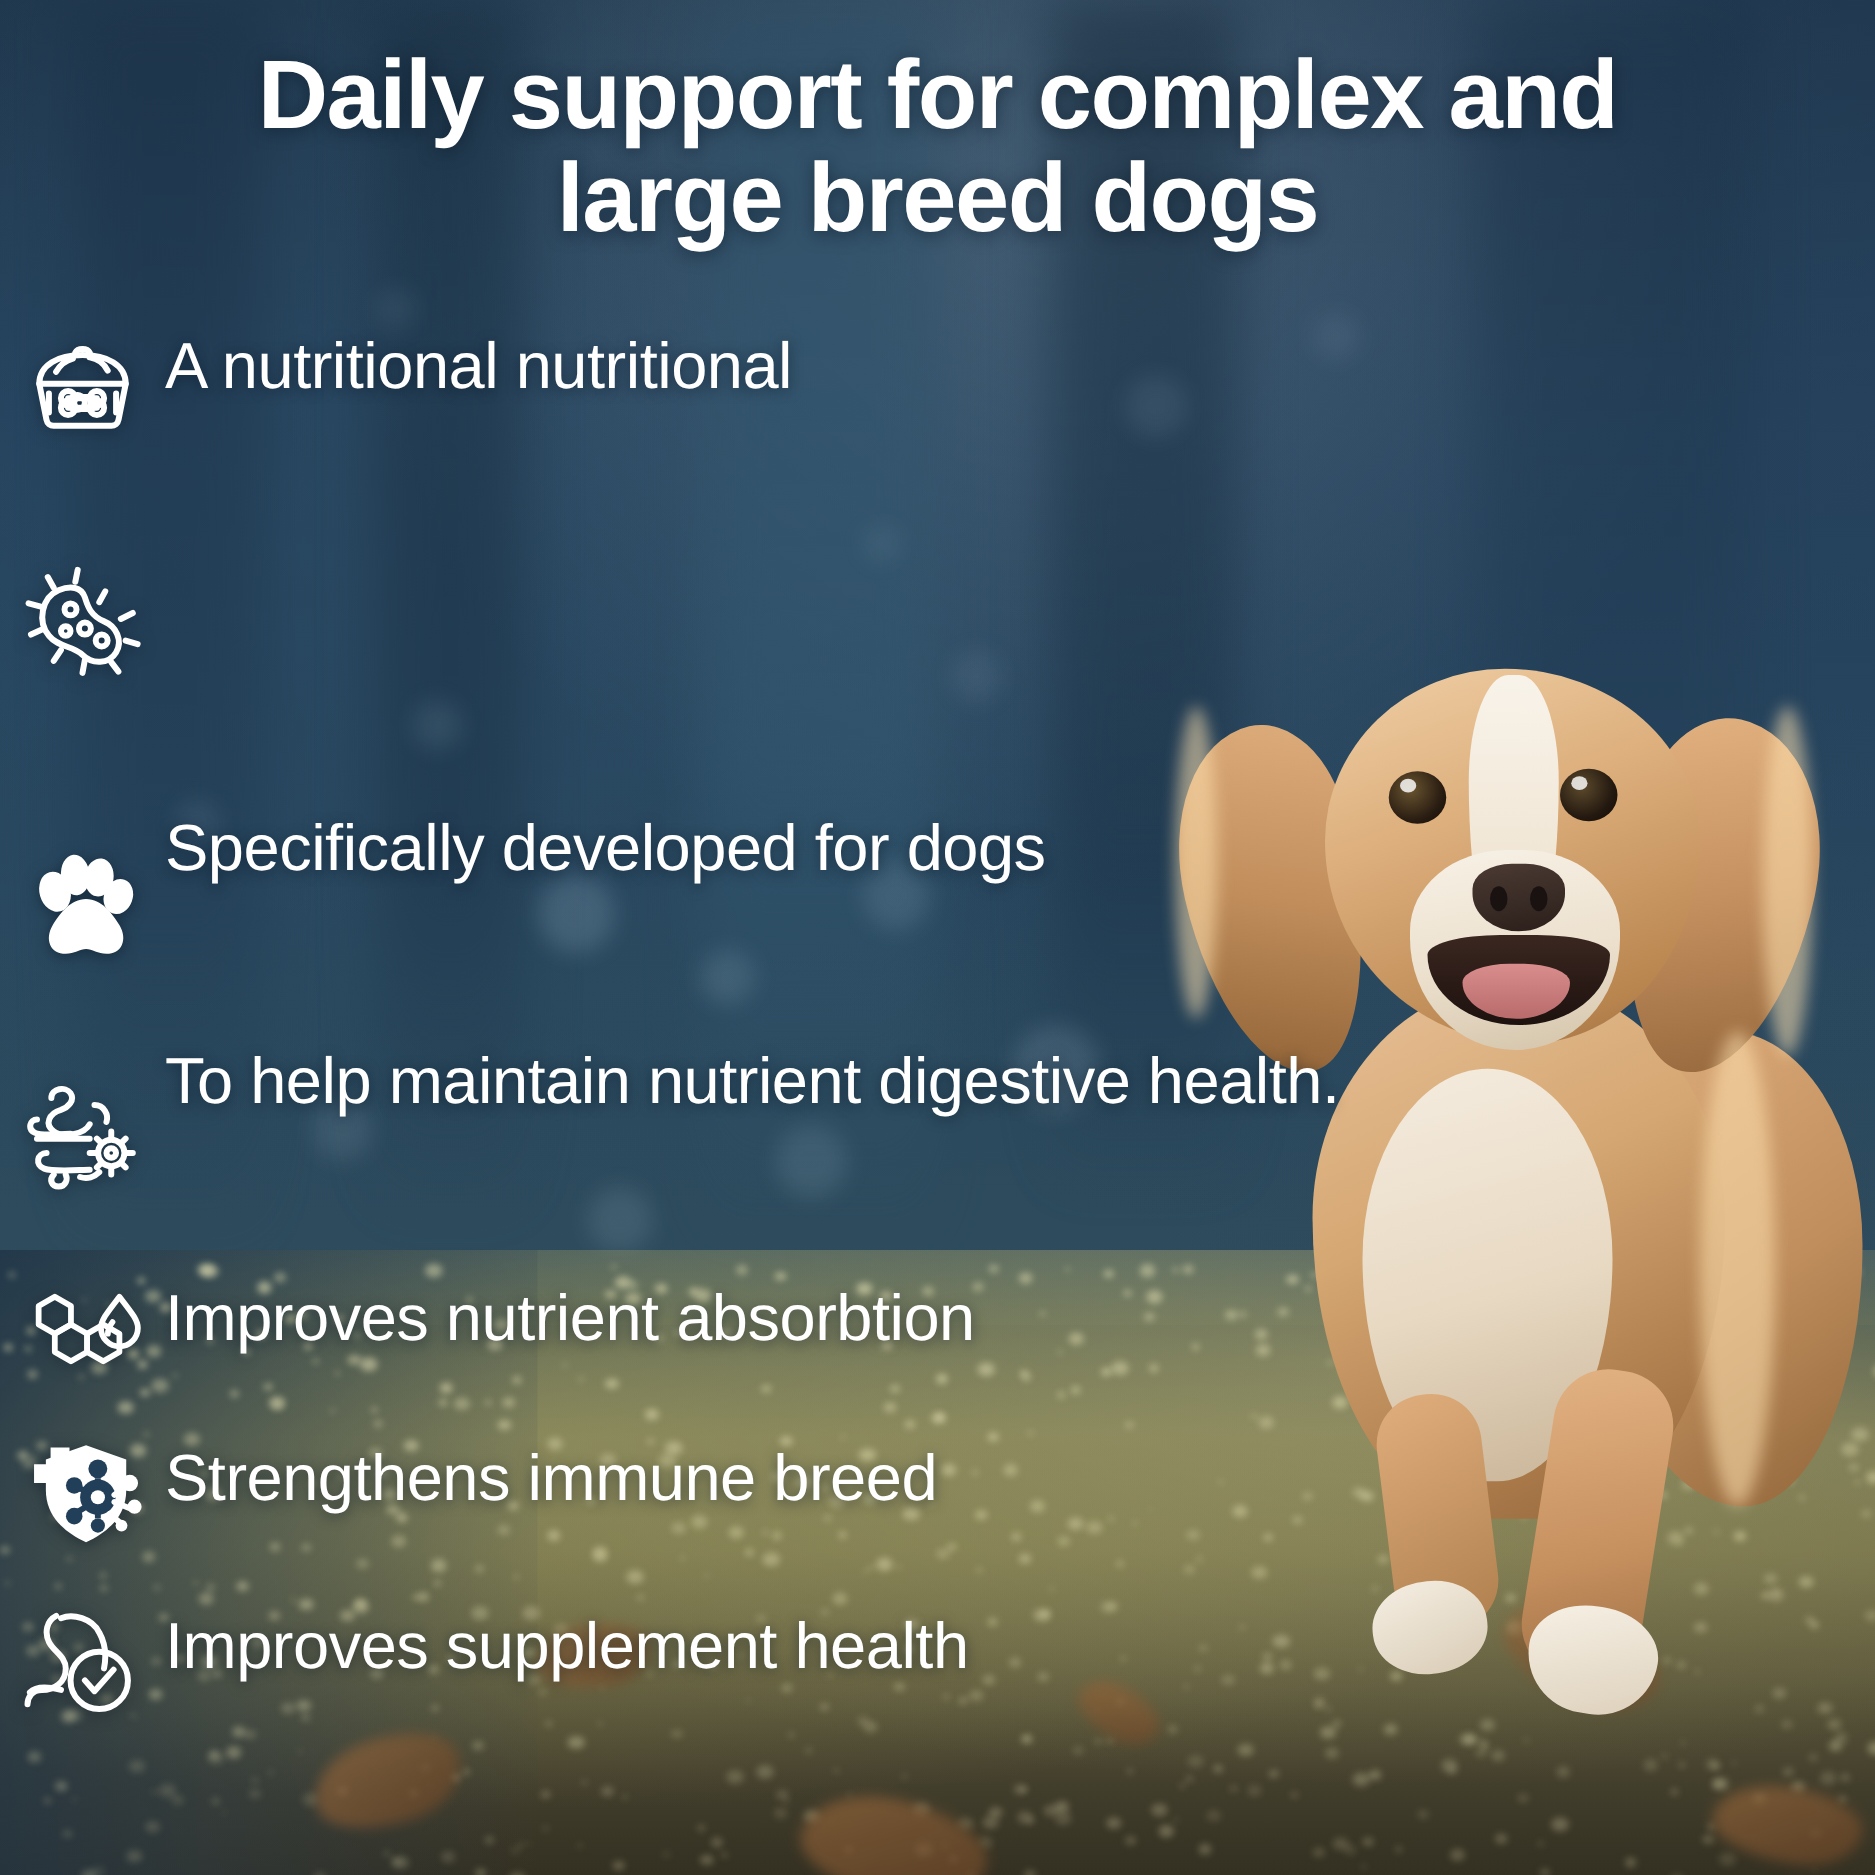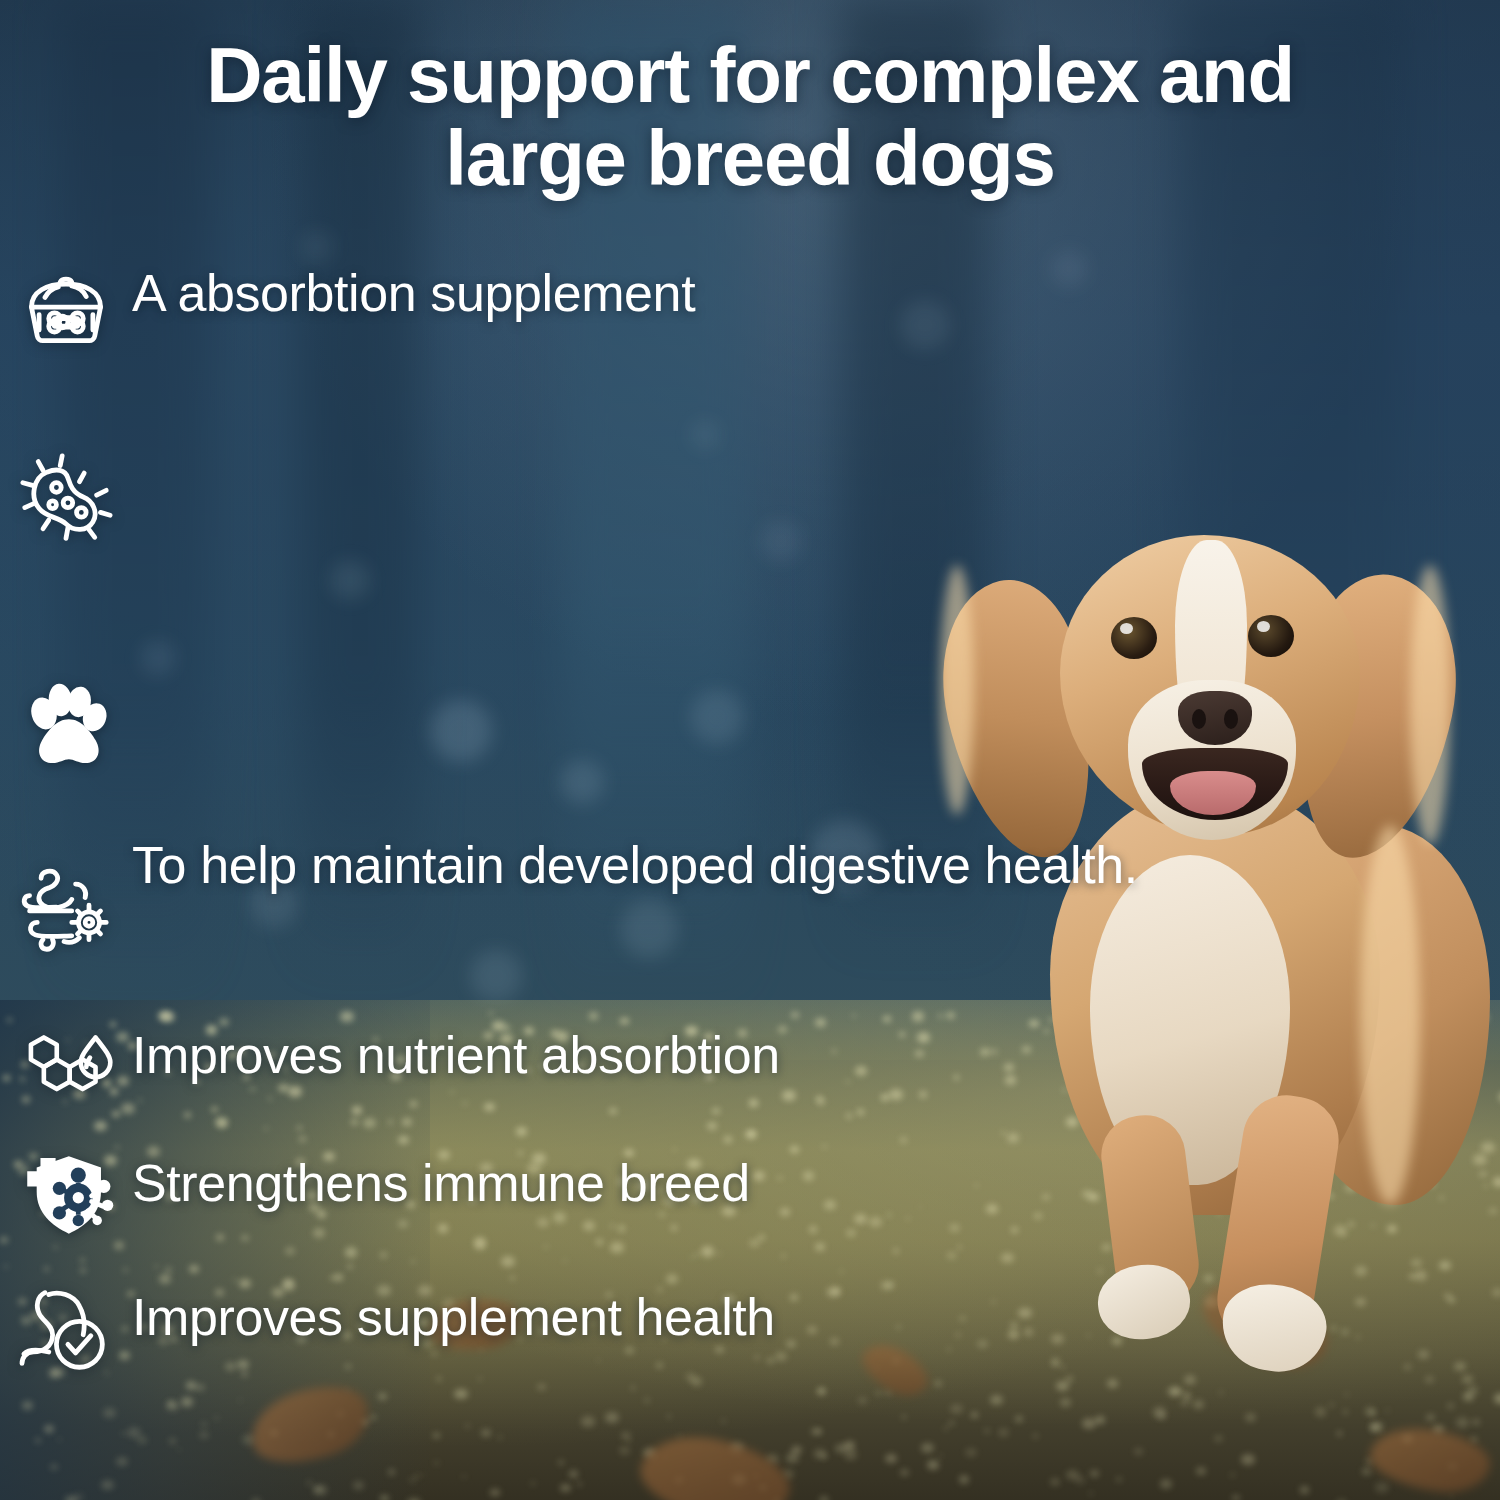--- a/index.html
+++ b/index.html
@@ -870,21 +870,21 @@
       <path fill="none" stroke="currentColor" stroke-width="5" stroke-linecap="round" stroke-linejoin="round" d="M40 56 a6 6 0 1 0 0 -1 Z"></path>
       <path fill="none" stroke="currentColor" stroke-width="5" stroke-linecap="round" stroke-linejoin="round" d="M38 52 h24"></path>
               <path fill="none" stroke="currentColor" stroke-width="5" stroke-linecap="round" stroke-linejoin="round" d="M38 60 h24"></path>
       <circle fill="none" stroke="currentColor" stroke-width="5" stroke-linecap="round" stroke-linejoin="round" cx="38" cy="52" r="6"></circle>
               <circle fill="none" stroke="currentColor" stroke-width="5" stroke-linecap="round" stroke-linejoin="round" cx="38" cy="60" r="6"></circle>
       <circle fill="none" stroke="currentColor" stroke-width="5" stroke-linecap="round" stroke-linejoin="round" cx="62" cy="52" r="6"></circle>
               <circle fill="none" stroke="currentColor" stroke-width="5" stroke-linecap="round" stroke-linejoin="round" cx="62" cy="60" r="6"></circle>
       <rect fill="none" stroke="currentColor" stroke-width="5" stroke-linecap="round" stroke-linejoin="round" x="40" y="51" width="20" height="10" rx="3"></rect>
     </svg>
           </div>
-          <div class="b-text">A absorbtion supplement</div>
+          <div class="b-text">A nutritional nutritional</div>
         </div>
         <div class="bullet row-1">
           <div class="b-icon">
             <svg width="96" height="92" viewBox="0 0 100 96">
       <path fill="none" stroke="currentColor" stroke-width="5" stroke-linecap="round" stroke-linejoin="round" d="M30 20 c-14 6 -18 26 -8 38 c8 10 20 8 28 16 c8 8 22 8 28 -2 c6 -10 0 -22 -10 -26 c-12 -5 -14 -14 -16 -20 c-3 -9 -12 -10 -22 -6 Z"></path>
       <circle fill="none" stroke="currentColor" stroke-width="5" stroke-linecap="round" stroke-linejoin="round" cx="40" cy="36" r="5"></circle>
       <circle fill="none" stroke="currentColor" stroke-width="5" stroke-linecap="round" stroke-linejoin="round" cx="52" cy="52" r="5"></circle>
       <circle fill="none" stroke="currentColor" stroke-width="5" stroke-linecap="round" stroke-linejoin="round" cx="66" cy="62" r="5"></circle>
       <circle fill="none" stroke="currentColor" stroke-width="5" stroke-linecap="round" stroke-linejoin="round" cx="36" cy="54" r="4"></circle>
       <path fill="none" stroke="currentColor" stroke-width="5" stroke-linecap="round" stroke-linejoin="round" d="M26 18 l-5 -9"></path>
@@ -903,37 +903,38 @@
         <div class="bullet row-2">
           <div class="b-icon">
             <svg width="96" height="86" viewBox="0 0 100 90">
       <ellipse cx="27" cy="36" rx="13" ry="17" fill="currentColor" transform="rotate(-16 27 36)"></ellipse>
       <ellipse cx="44" cy="22" rx="12" ry="17" fill="currentColor" transform="rotate(-6 44 22)"></ellipse>
       <ellipse cx="64" cy="24" rx="12" ry="16" fill="currentColor" transform="rotate(8 64 24)"></ellipse>
       <ellipse cx="80" cy="40" rx="12" ry="15" fill="currentColor" transform="rotate(20 80 40)"></ellipse>
       <path fill="currentColor" d="M53 42 c13 0 22 12 28 22 c7 12 2 24 -11 24 c-7 0 -12 -4 -17 -4 c-5 0 -10 4 -17 4 c-13 0 -18 -12 -11 -24 c6 -10 15 -22 28 -22 Z"></path>
     </svg>
           </div>
+          <div class="b-text">Specifically developed for dogs</div>
         </div>
         <div class="bullet row-3">
           <div class="b-icon">
             <svg width="96" height="92" viewBox="0 0 100 96">
       <path fill="none" stroke="currentColor" stroke-width="5" stroke-linecap="round" stroke-linejoin="round" d="M24 16 c0 -8 12 -10 16 -4 c4 6 -2 12 -8 14 c-10 3 -14 12 -6 18 c8 6 26 2 30 -6"></path>
       <path fill="none" stroke="currentColor" stroke-width="5" stroke-linecap="round" stroke-linejoin="round" d="M12 34 c-6 0 -8 8 -2 11 c6 3 22 1 30 1"></path>
       <path fill="none" stroke="currentColor" stroke-width="5" stroke-linecap="round" stroke-linejoin="round" d="M12 50 h44"></path>
       <path fill="none" stroke="currentColor" stroke-width="5" stroke-linecap="round" stroke-linejoin="round" d="M20 62 c-8 0 -10 10 -2 13 c8 3 30 1 38 1"></path>
       <path fill="none" stroke="currentColor" stroke-width="5" stroke-linecap="round" stroke-linejoin="round" d="M26 80 c-4 4 -2 10 4 10 c6 0 8 -6 6 -10"></path>
       <path fill="none" stroke="currentColor" stroke-width="5" stroke-linecap="round" stroke-linejoin="round" d="M48 82 c6 2 12 0 16 -4"></path>
       <path fill="none" stroke="currentColor" stroke-width="5" stroke-linecap="round" stroke-linejoin="round" d="M60 22 c8 0 12 8 10 14"></path>
       <circle fill="none" stroke="currentColor" stroke-width="5" stroke-linecap="round" stroke-linejoin="round" cx="74" cy="62" r="11"></circle>
       <circle fill="none" stroke="currentColor" stroke-width="5" stroke-linecap="round" stroke-linejoin="round" cx="74" cy="62" r="4"></circle>
       <path fill="none" stroke="currentColor" stroke-width="5" stroke-linecap="round" stroke-linejoin="round" d="M74 44 v6 M74 74 v6 M56 62 h6 M86 62 h6 M62 50 l4 4 M82 70 l4 4 M86 50 l-4 4 M66 70 l-4 4"></path>
     </svg>
           </div>
-          <div class="b-text">To help maintain developed digestive health.</div>
+          <div class="b-text">To help maintain nutrient digestive health.</div>
         </div>
         <div class="bullet row-4">
           <div class="b-icon">
             <svg width="96" height="72" viewBox="0 0 104 78">
       <path fill="none" stroke="currentColor" stroke-width="5" stroke-linecap="round" stroke-linejoin="round" d="M14 16 l14 -8 l14 8 v16 l-14 8 l-14 -8 Z"></path>
       <path fill="none" stroke="currentColor" stroke-width="5" stroke-linecap="round" stroke-linejoin="round" d="M28 40 l14 -8 l14 8 v16 l-14 8 l-14 -8 Z"></path>
       <path fill="none" stroke="currentColor" stroke-width="5" stroke-linecap="round" stroke-linejoin="round" d="M56 40 l14 -8 l14 8 v16 l-14 8 l-14 -8 Z"></path>
       <path fill="none" stroke="currentColor" stroke-width="5" stroke-linecap="round" stroke-linejoin="round" d="M84 8 c10 13 16 20 16 27 a16 16 0 0 1 -32 0 c0 -7 6 -14 16 -27 Z"></path>
       <path fill="none" stroke="currentColor" stroke-width="5" stroke-linecap="round" stroke-linejoin="round" d="M78 30 c-3 4 -4 7 -4 10"></path>
     </svg>

